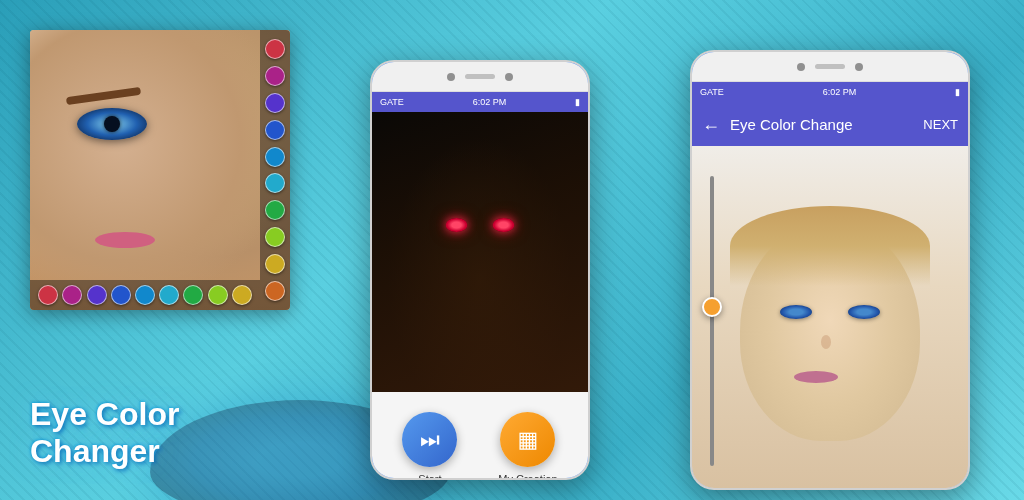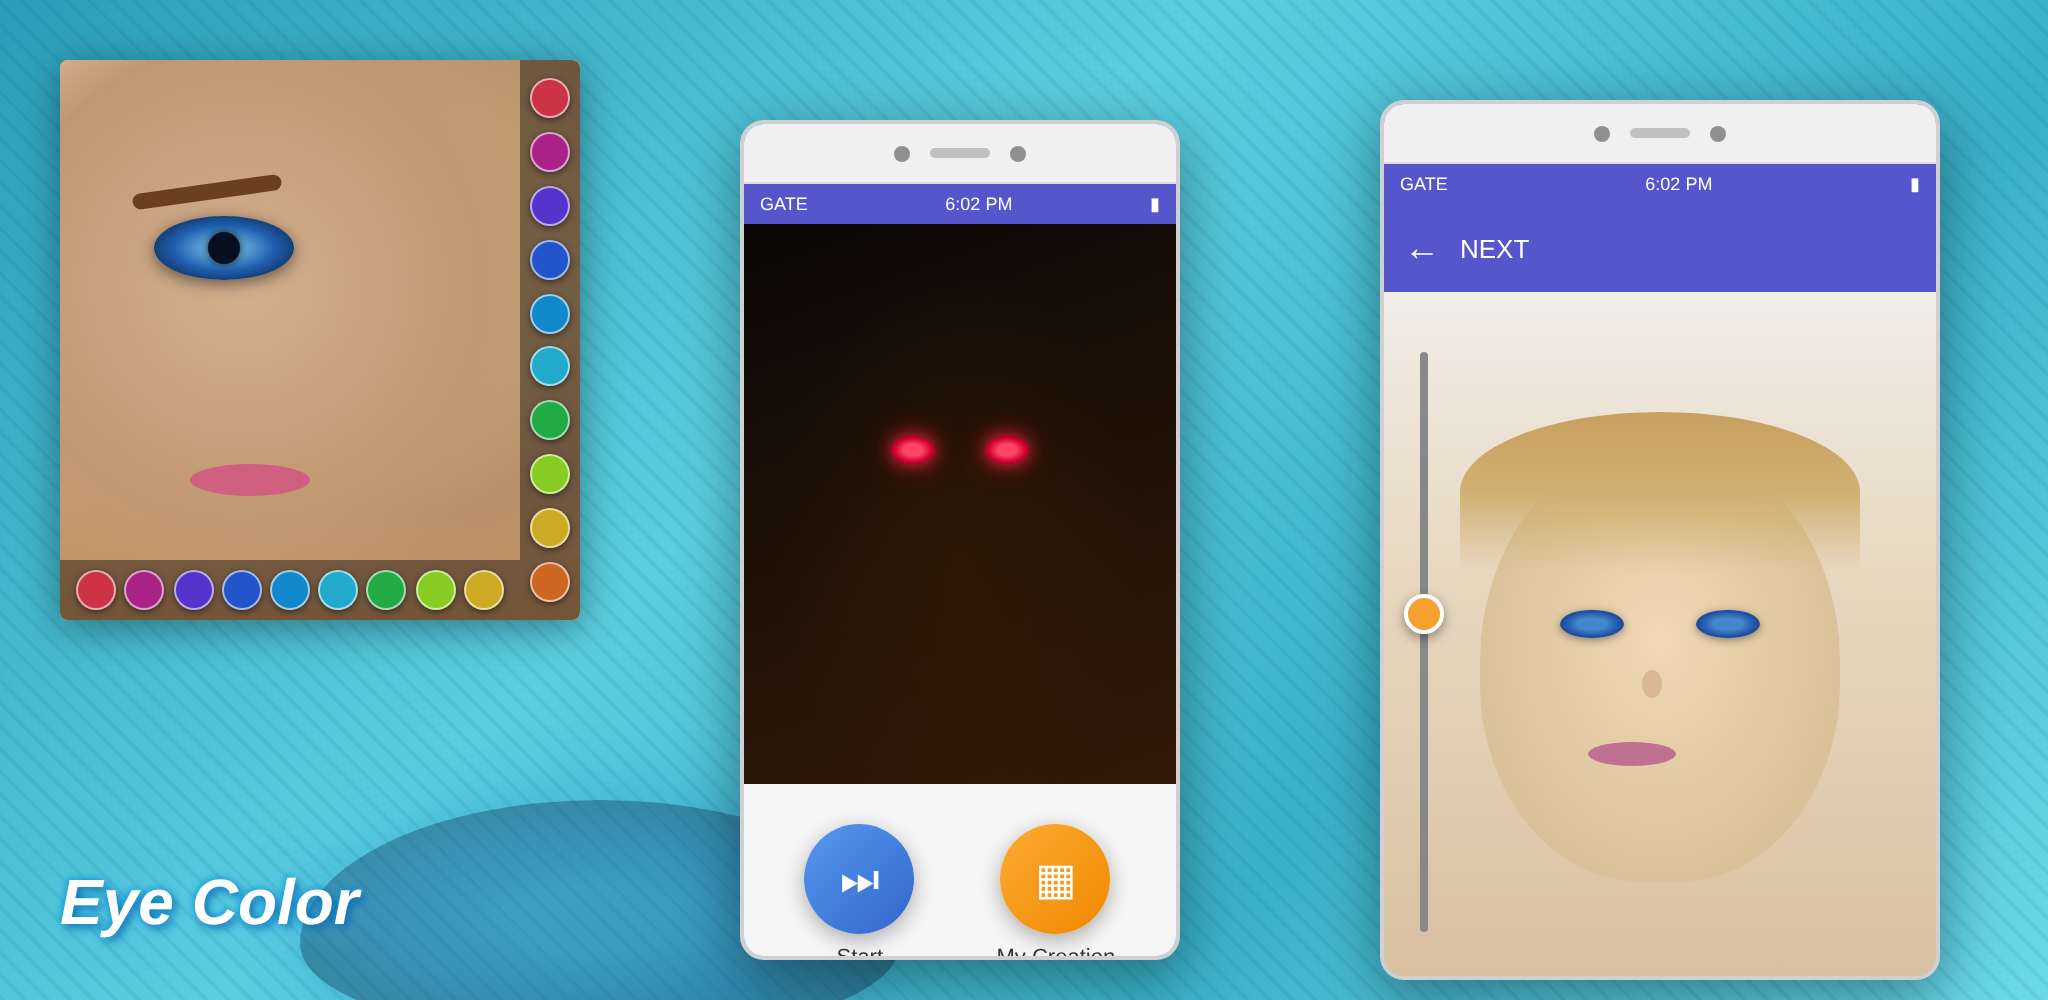--- a/index.html
+++ b/index.html
@@ -135,32 +135,31 @@
 
     .app-title-text {
       font-size: 32px;
       font-weight: bold;
       color: #ffffff;
       text-shadow: 
         2px 2px 4px rgba(0,100,180,0.8),
         -1px -1px 3px rgba(0,150,220,0.6),
         0 0 20px rgba(100,200,255,0.5);
       line-height: 1.15;
-      font-style: italic;
     }
 
     
     .phone-container {
       position: absolute;
       z-index: 15;
     }
 
     .phone {
       background: #3b82f6;
-      border-radius: 12px;
+      border-radius: 24px;
       border: 2px solid #d0d0d0;
       box-shadow: 0 8px 30px rgba(0,0,0,0.4);
       overflow: hidden;
       position: relative;
     }
 
     .phone-top {
       background: #f0f0f0;
       height: 30px;
       display: flex;
@@ -499,20 +498,21 @@
     <div class="color-dot" style="background:#22aacc;"></div>
     <div class="color-dot" style="background:#22aa44;"></div>
     <div class="color-dot" style="background:#88cc22;"></div>
     <div class="color-dot" style="background:#ccaa22;"></div>
   </div>
 </div>
 
 <div class="app-title">
   <div class="app-title-text">
     <span>Eye Color</span><br>
+    <span>Changer</span>
   </div>
 </div>
 
 <div class="phone-container phone-middle">
   <div class="phone">
 
     <div class="phone-top">
       <div class="phone-camera"></div>
       <div class="phone-speaker"></div>
       <div class="phone-camera"></div>
@@ -562,20 +562,21 @@
     </div>
 
     <div class="status-bar">
       <span>GATE</span>
       <span>6:02 PM</span>
       <span>▮</span>
     </div>
 
     <div class="app-header">
       <span class="back-arrow">←</span>
+      <span class="header-title">Eye Color Change</span>
       <span class="next-btn">NEXT</span>
     </div>
 
     <div class="phone-right-screen">
       <div class="right-face"></div>
 
       <div class="slider-vertical">
         <div class="slider-thumb"></div>
       </div>
 

